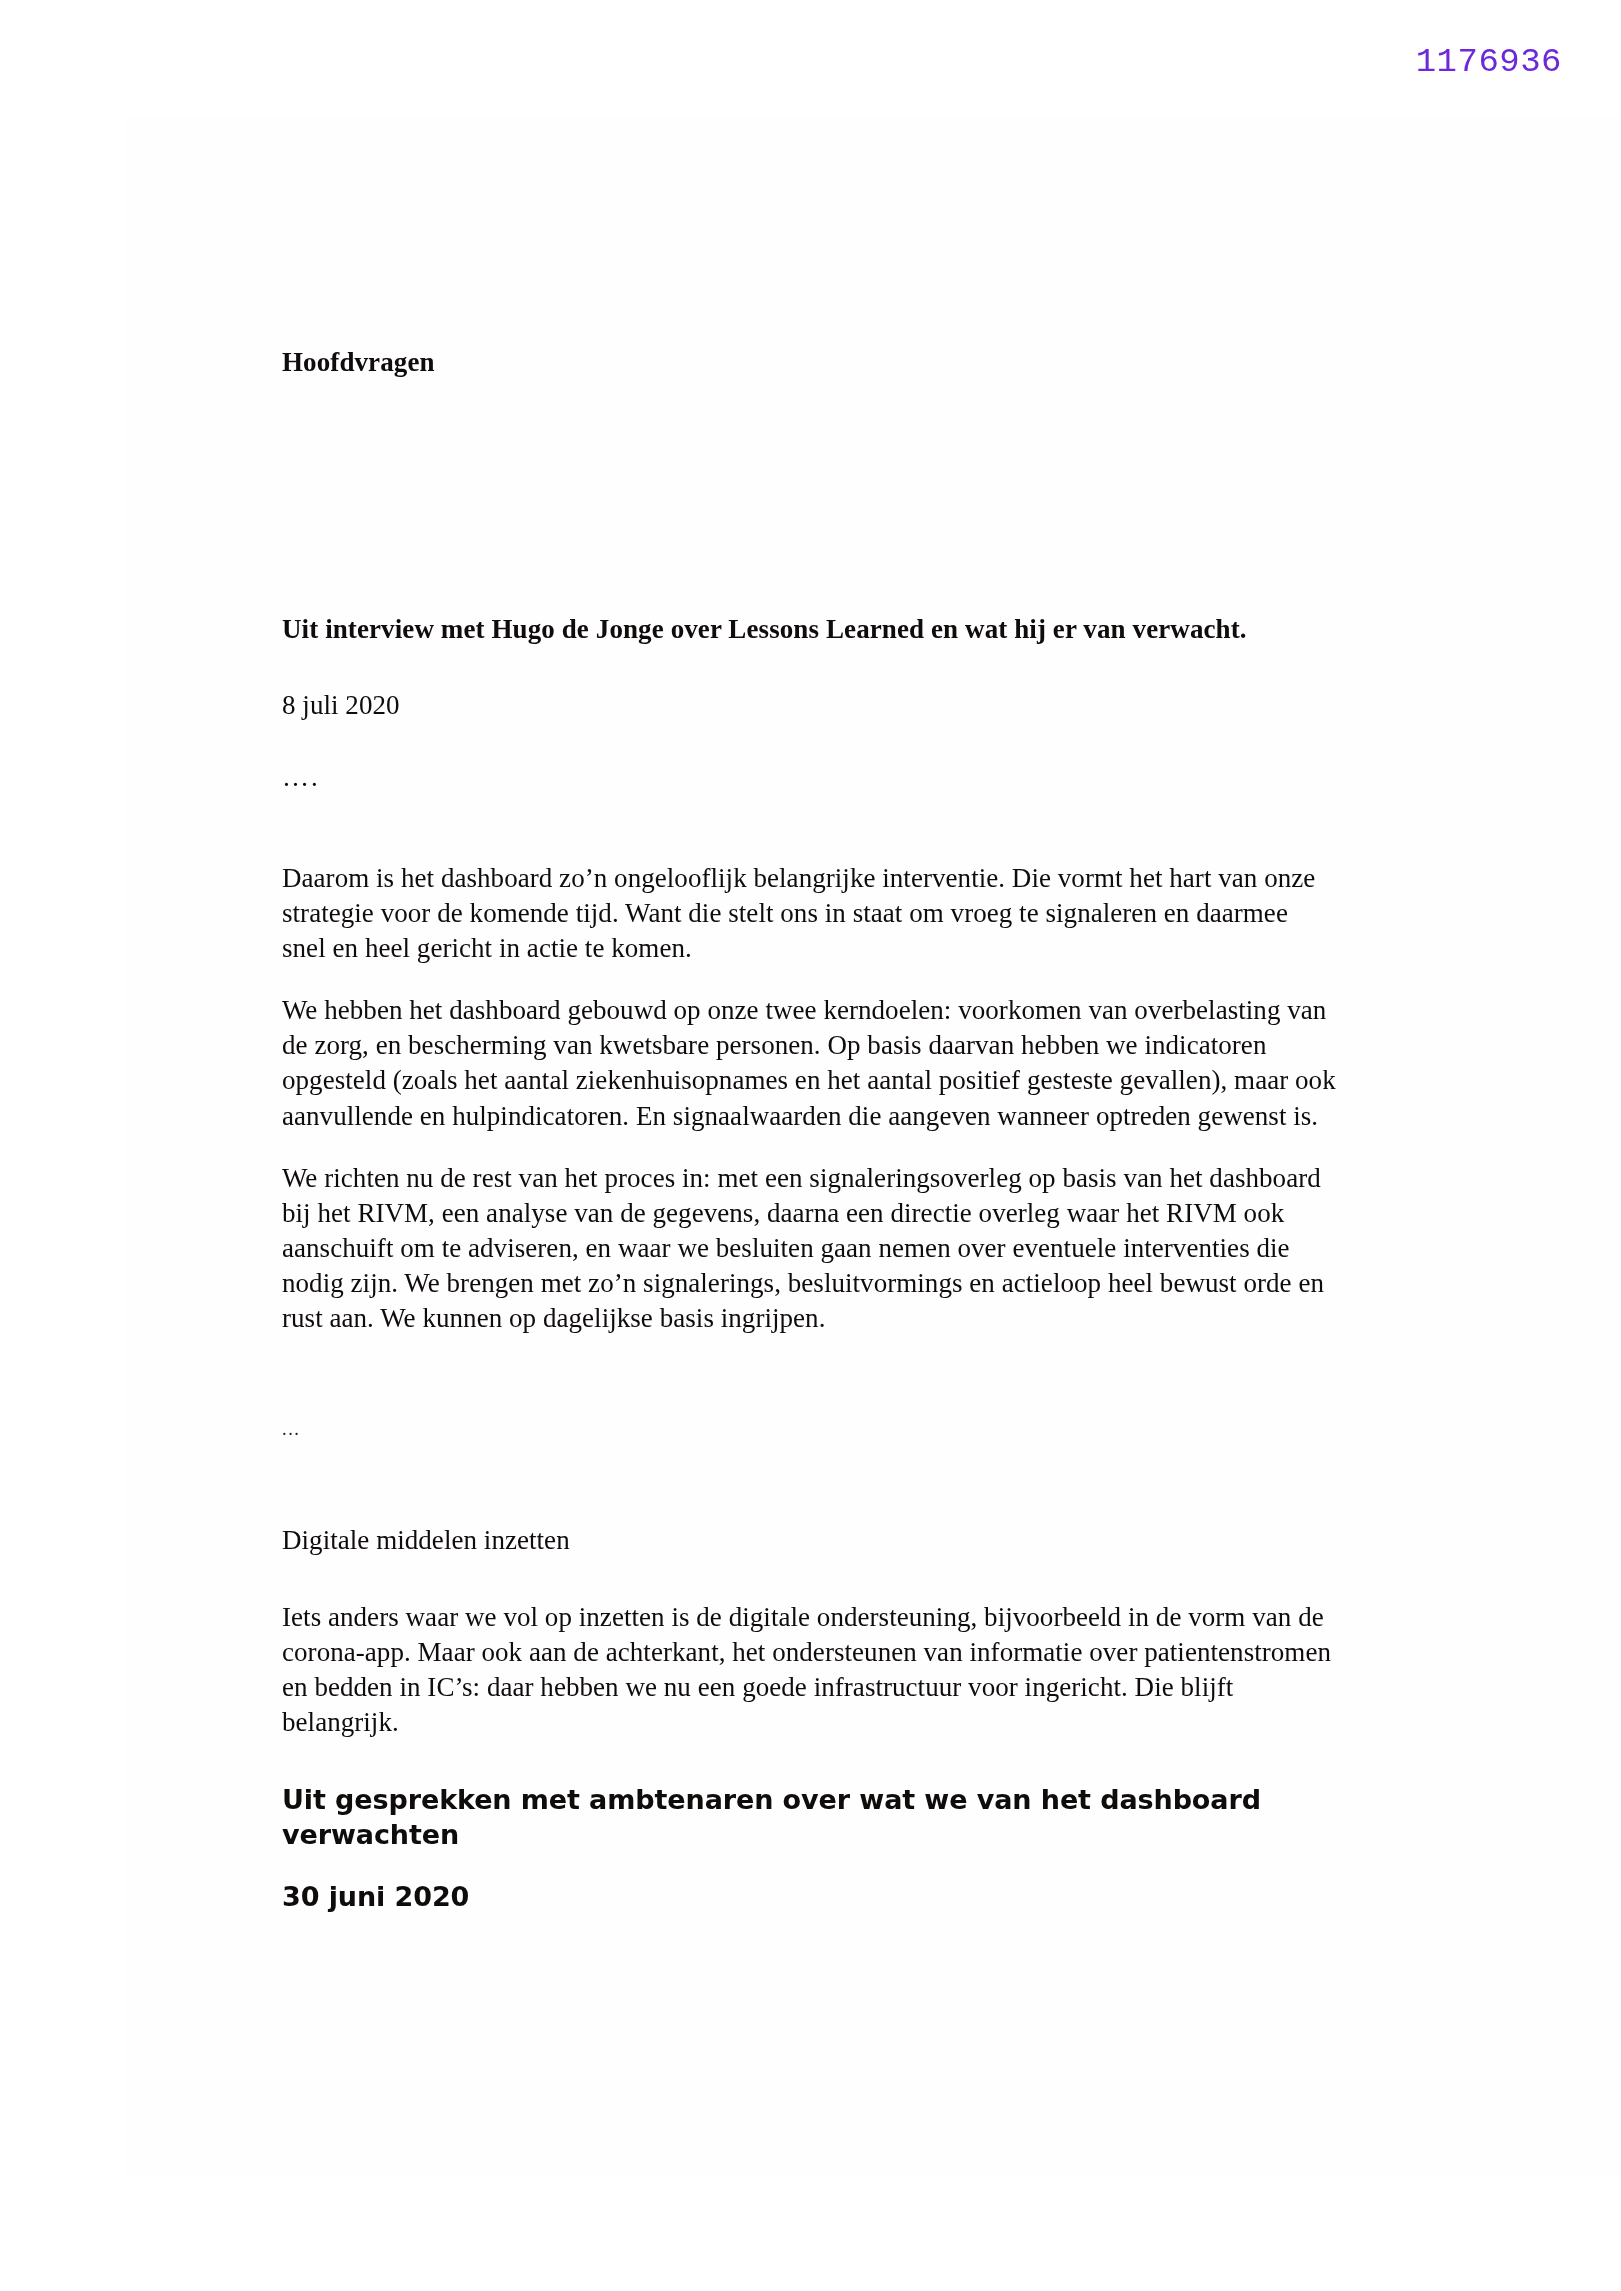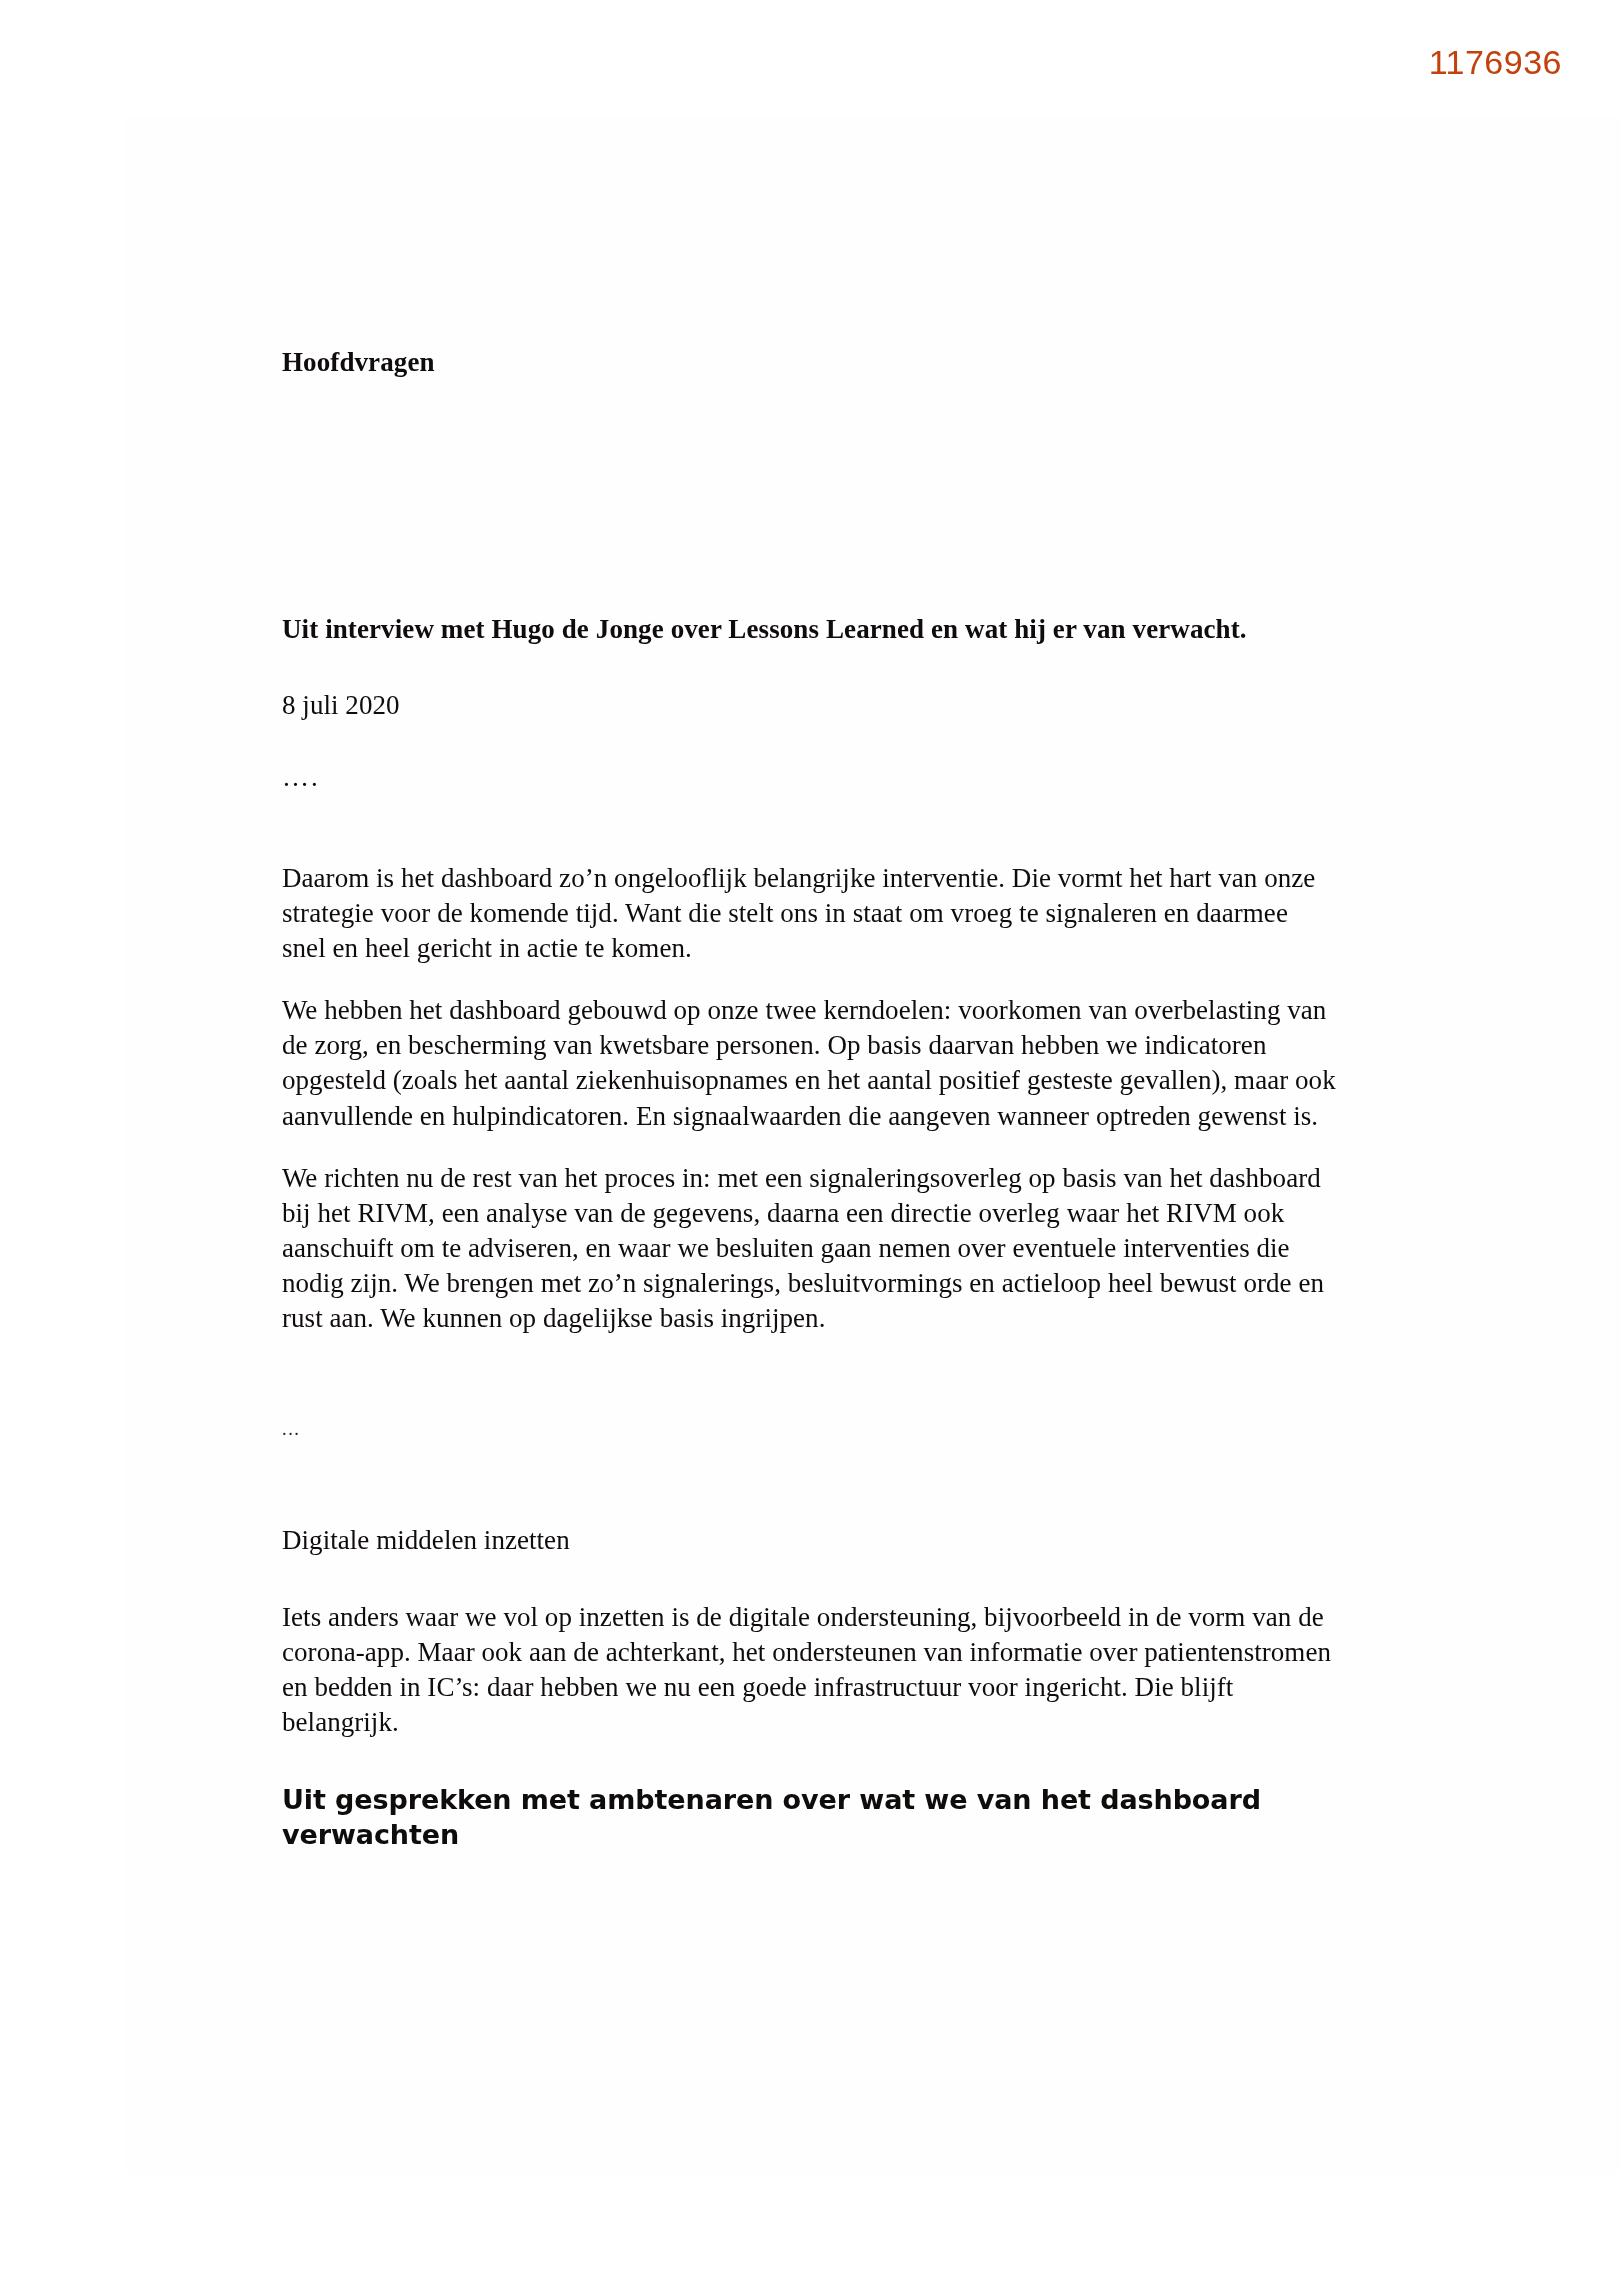--- a/index.html
+++ b/index.html
@@ -36,24 +36,24 @@
     position: absolute;
     left: 125px; top: 116px;
     width: 1496px; height: 2058px;
     background: #fefefe;
   }
 
   .doc-id {
     position: absolute;
     right: 59px;
     top: 43px;
-    font-family: Liberation Sans, sans-serif;
+    font-family: Liberation Mono, monospace;
     font-size: 34px;
     letter-spacing: 0.5px;
-    color: #c2410c;
+    color: #6d28d9;
     white-space: nowrap;
   }
 
   .content {
     position: absolute;
     left: 282px;
     top: 345px;
     width: 1054px;
   }
 
@@ -152,16 +152,17 @@
     <p class="para">Digitale middelen inzetten</p>
     <div class="sp-lg"></div>
 
     <p class="para">Iets anders waar we vol op inzetten is de digitale ondersteuning, bijvoorbeeld in de vorm van de corona-app. Maar ook aan de achterkant, het ondersteunen van informatie over patientenstromen en bedden in IC’s: daar hebben we nu een goede infrastructuur voor ingericht. Die blijft belangrijk.</p>
 
     <div class="sp-md"></div>
 
     <p class="sans-bold">Uit gesprekken met ambtenaren over wat we van het dashboard verwachten</p>
     <div class="sp-sm"></div>
 
+    <p class="sans-bold">30 juni 2020</p>
 
   </div>
 </div>
 
 
 </body></html>

